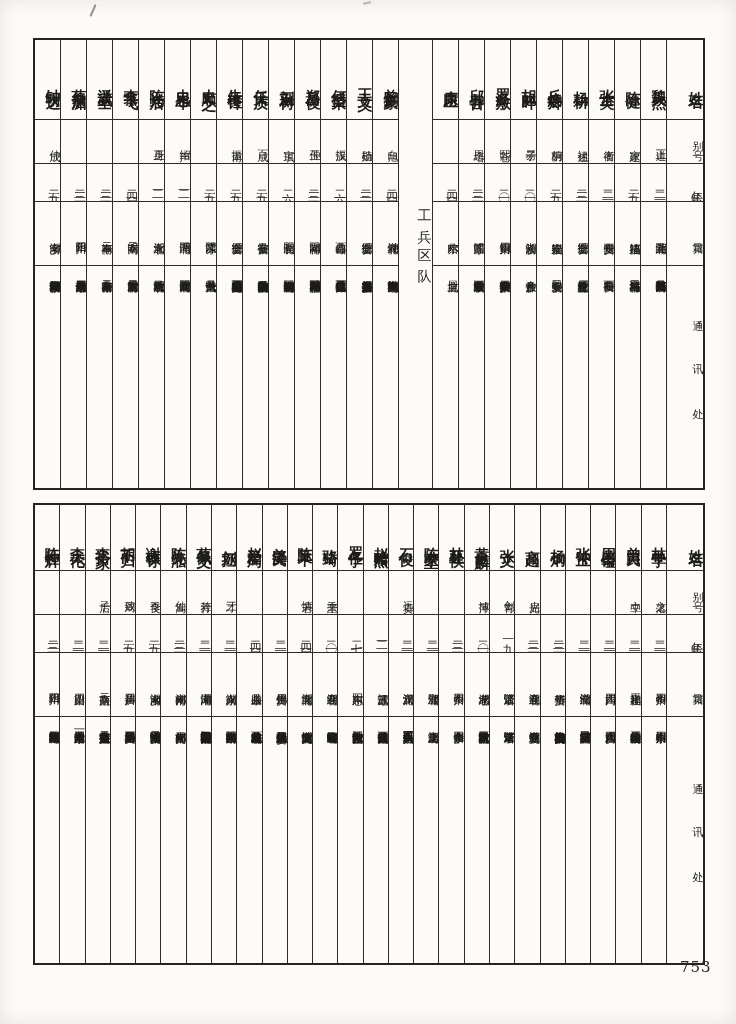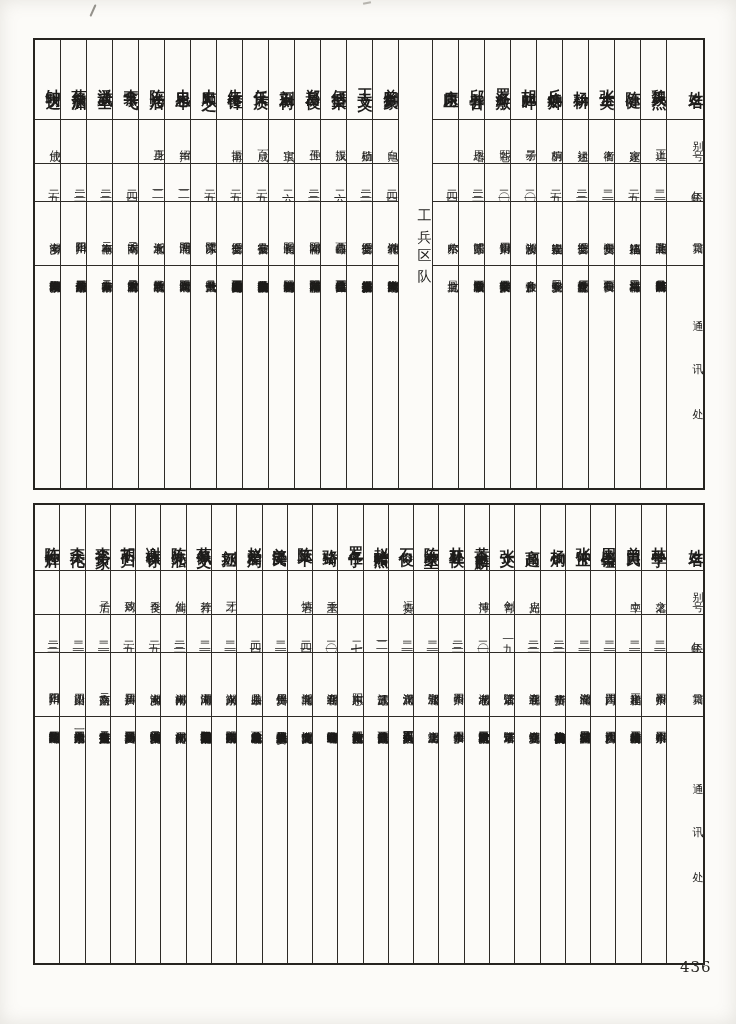--- a/index.html
+++ b/index.html
@@ -408,14 +408,14 @@
       </div>
       <div class="col person-col">
         <div class="cell name">陈仲辉</div>
         <div class="cell alias"></div>
         <div class="cell age">二三</div>
         <div class="cell native">四川华阳</div>
         <div class="cell addr">四川成都黎花街第四号陈宅</div>
       </div>
     </div>
 
-  <div class="page-number">436</div>
+  <div class="page-number">753</div>
 </div>
 
 </body></html>

